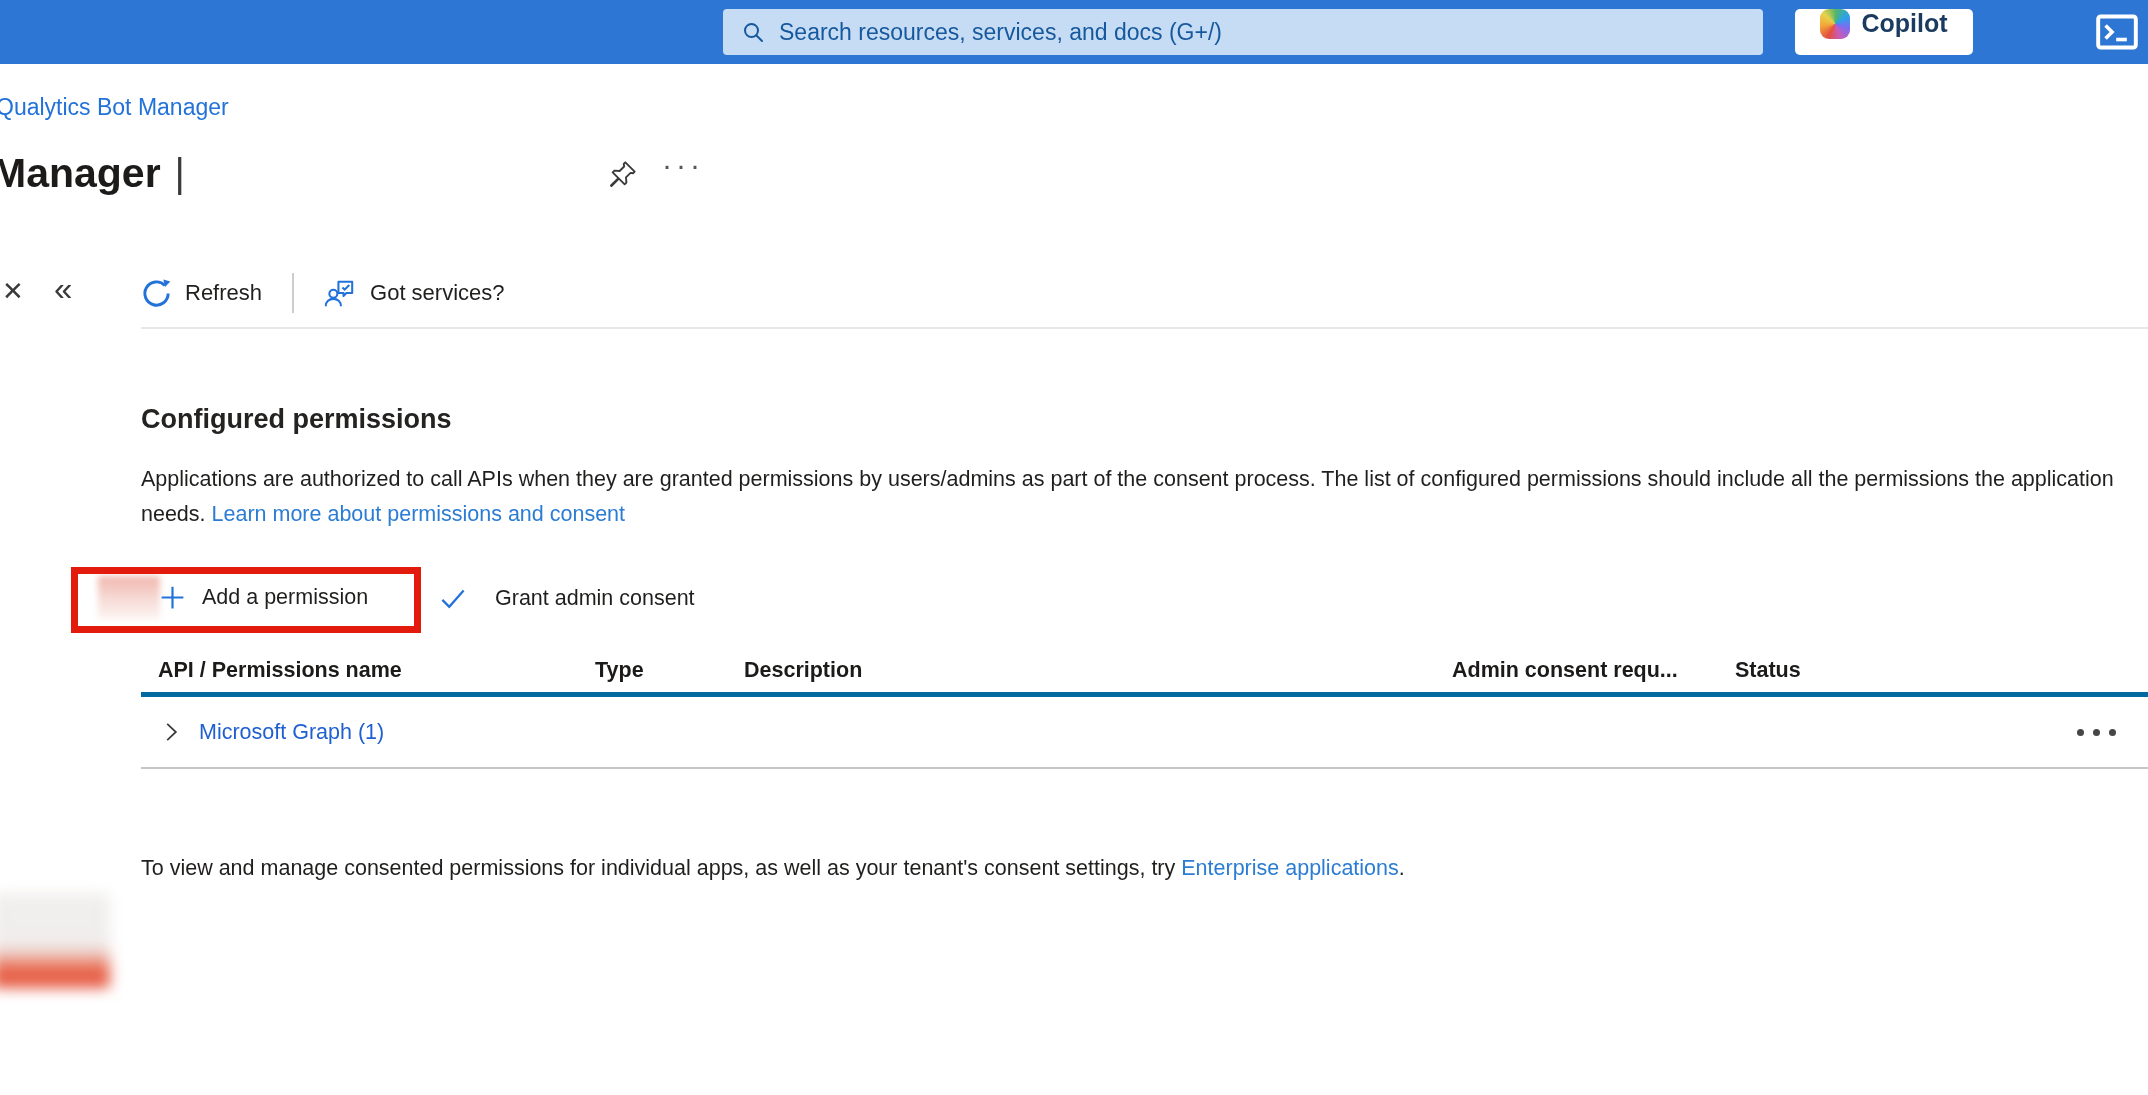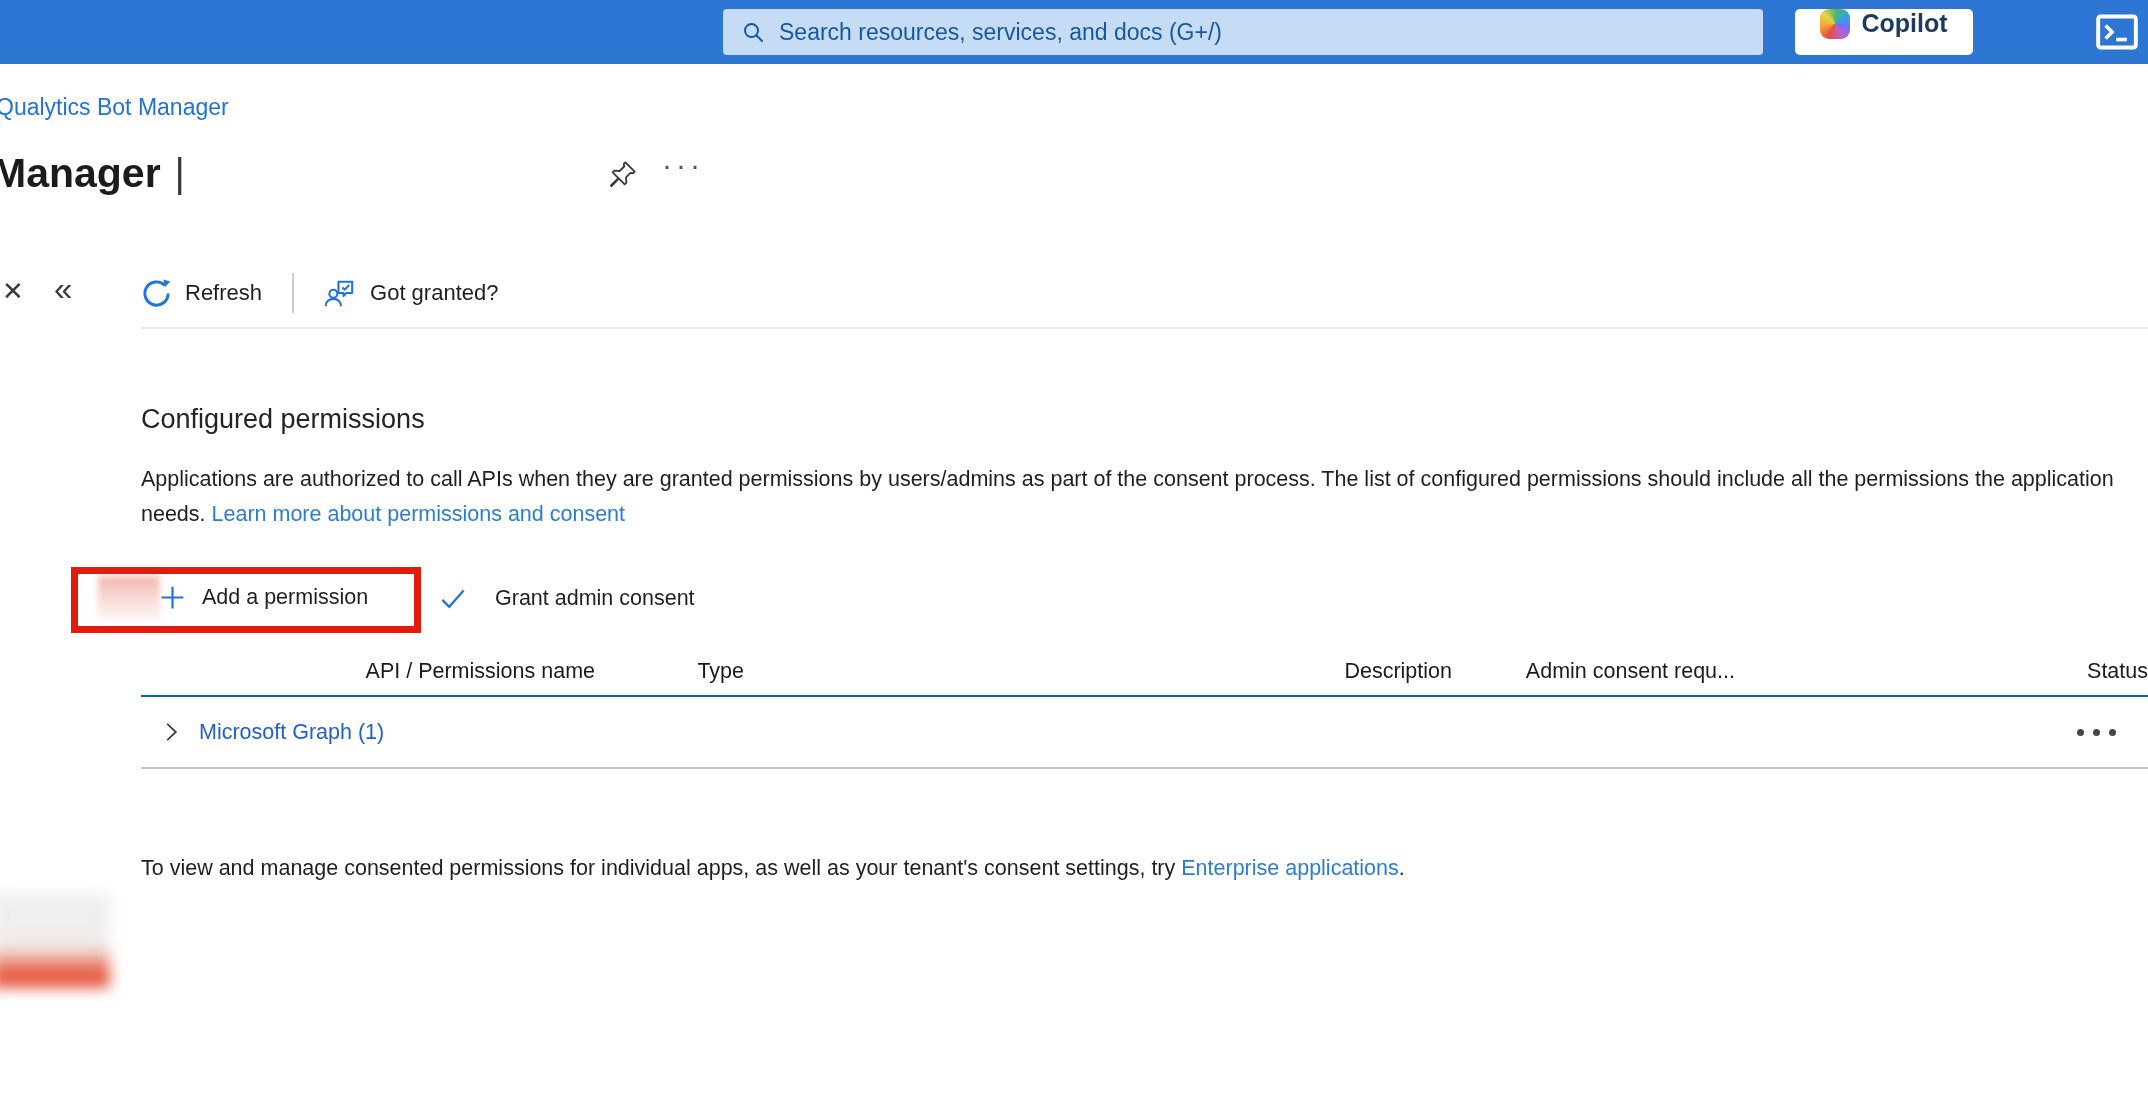--- a/index.html
+++ b/index.html
@@ -45,21 +45,21 @@
   
   .toolbar-close { position:absolute; left:2px; top:278px; font-size:26px; color:#3b3a39; cursor:pointer; line-height:1; }
   .toolbar-collapse { position:absolute; left:54px; top:272px; font-size:33px; color:#3b3a39; cursor:pointer; line-height:1; }
   .commandbar { position:absolute; left:141px; top:267px; height:52px; display:flex; align-items:center; }
   .cmd-btn { display:flex; align-items:center; gap:13px; cursor:pointer;text-align:center; }
   .cmd-label { font-size:22px; color:#201f1e; white-space:nowrap; }
   .cmd-divider { width:2px; height:40px; background:#cfcdcb; margin:0 30px; }
   .toolbar-underline { position:absolute; left:141px; top:327px; width:2007px; height:2px; background:#e9e7e5; }
 
   
-  .section-heading { position:absolute; left:141px; top:404px; font-size:27px; color:#242322; font-weight:400; }
+  .section-heading { position:absolute; left:141px; top:404px; font-size:27px; color:#242322; font-weight:700; }
   .description { position:absolute; left:141px; top:462px; width:2000px; font-size:21.5px; line-height:35px; color:#201f1e; }
   .link { color:#2b7cd3; cursor:pointer; text-decoration:none; }
 
   
   .annotation-box {
     position:absolute; left:71px; top:567px; width:350px; height:66px;
     border:7px solid #e31b0c; pointer-events:none; z-index:5;
   }
   .pink-blur {
     position:absolute; left:98px; top:576px; width:62px; height:44px;
@@ -69,23 +69,22 @@
 
   .add-permission-btn { position:absolute; left:158px; top:583px; display:flex; align-items:center; gap:15px; cursor:pointer; z-index:6; }
   .grant-admin-btn { position:absolute; left:438px; top:583px; display:flex; align-items:center; gap:27px; cursor:pointer; }
   .action-label { font-size:21.5px; color:#201f1e; white-space:nowrap; }
 
   
   .perm-table { position:absolute; left:141px; top:648px; width:2007px; }
   .thead {
     display:grid; grid-template-columns:437px 149px 708px 283px auto;
     height:49px; align-items:center; padding-left:17px;
-    font-size:21.5px; font-weight:normal; color:#1c1b1a;
-    border-bottom:2px solid #0369a1;
-    text-align:right;
+    font-size:21.5px; font-weight:bold; color:#1c1b1a;
+    border-bottom:5px solid #0369a1;
   }
   .trow {
     height:72px; display:flex; align-items:center; padding-left:17px;
     border-bottom:2px solid #c8c6c4; cursor:pointer;
   }
   .row-chevron { display:flex; align-items:center; }
   .row-link { margin-left:15px; font-size:21.5px; color:#1f5fd1; cursor:pointer; }
   .row-dots { margin-left:auto; margin-right:28px; display:flex; gap:9px; cursor:pointer; padding:8px 4px; }
   .row-dots i { width:7px; height:7px; border-radius:50%; background:#484644; }
 
@@ -148,21 +147,21 @@
     <span class="cmd-label">Refresh</span>
   </div>
   <div class="cmd-divider"></div>
   <div class="cmd-btn">
     <svg width="33" height="33" viewBox="0 0 24 24">
       <path d="M10.5 3.5h10v8.2h-4.2l-2.1 2.1v-2.1h-3.7z" fill="none" stroke="#2272d9" stroke-width="1.5" stroke-linejoin="round"></path>
       <path d="M13.4 7.6l1.6 1.6 3.4-3.4" fill="none" stroke="#2272d9" stroke-width="1.5"></path>
       <circle cx="6.8" cy="12.2" r="2.9" fill="none" stroke="#2272d9" stroke-width="1.5"></circle>
       <path d="M1.3 21.2c0-3.2 2.4-5.3 5.5-5.3s5.5 2.1 5.5 5.3" fill="none" stroke="#2272d9" stroke-width="1.5"></path>
     </svg>
-    <span class="cmd-label">Got granted?</span>
+    <span class="cmd-label">Got services?</span>
   </div>
 </div>
 <div class="toolbar-underline"></div>
 
 <div class="section-heading">Configured permissions</div>
 
 <div class="description"><span>Applications are authorized to call APIs when they are granted permissions by users/admins as part of the consent process. The list of configured permissions should include all the permissions the application needs. </span><span class="link">Learn more about permissions and consent</span></div>
 
 <div class="pink-blur"></div>
 <div class="annotation-box"></div>

